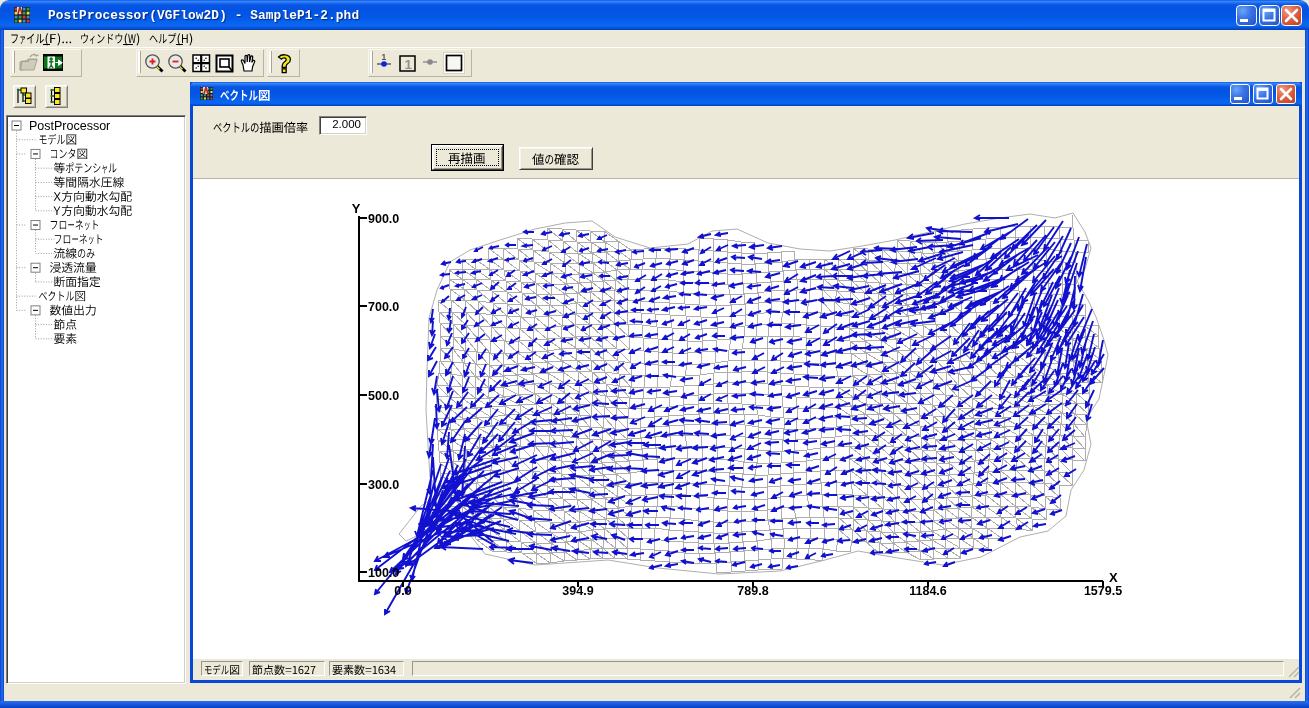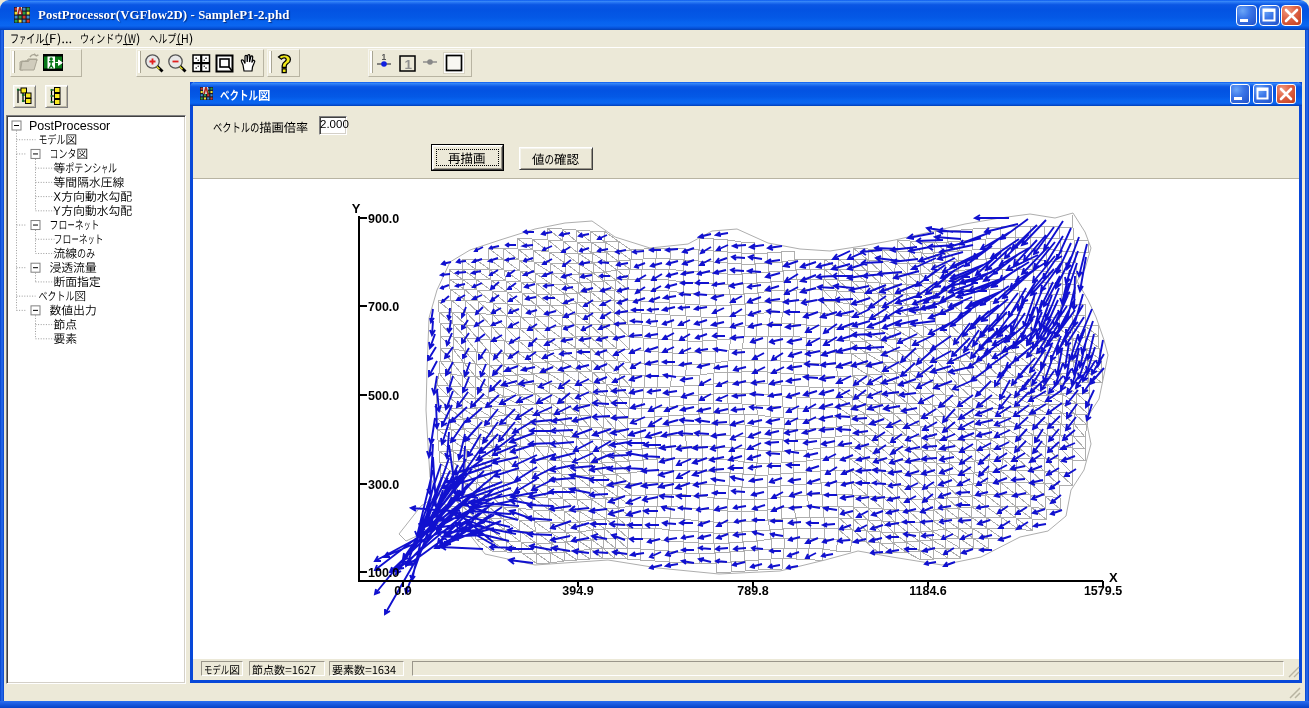--- a/index.html
+++ b/index.html
@@ -49,21 +49,21 @@
     <rect x="4.7" y="8.7" width="2.8" height="2.8" fill="#2aa040"></rect>
     <rect x="8.7" y="8.7" width="2.8" height="2.8" fill="#d43a2a"></rect>
     <rect x="12.7" y="8.7" width="2.8" height="2.8" fill="#3a8ad0"></rect>
     <rect x="0.7" y="12.7" width="2.8" height="2.8" fill="#2aa040"></rect>
     <rect x="4.7" y="12.7" width="2.8" height="2.8" fill="#f0e030"></rect>
     <rect x="8.7" y="12.7" width="2.8" height="2.8" fill="#3a8ad0"></rect>
     <rect x="12.7" y="12.7" width="2.8" height="2.8" fill="#d43a2a"></rect>
     <rect x="3" y="-1" width="5" height="8" fill="#e8e8f0" opacity="0.9"></rect>
     <path d="M4 7 L6 0 L8 7" stroke="#b02818" stroke-width="1.6" fill="none"></path>
   </svg>
-<div class="abs" style="left:38px;top:8px;font-size:12.8px;font-weight:bold;color:#fff;letter-spacing:0.1px;text-shadow:1px 1px 1px rgba(0,20,80,0.7);font-family:Liberation Serif, serif">PostProcessor(VGFlow2D) - SampleP1-2.phd</div>
+<div class="abs" style="left:48px;top:8px;font-size:12.8px;font-weight:bold;color:#fff;letter-spacing:0.1px;text-shadow:1px 1px 1px rgba(0,20,80,0.7);font-family:Liberation Mono, monospace">PostProcessor(VGFlow2D) - SampleP1-2.phd</div>
 <div class="wbtn abs bmin" style="left:1236px;top:5px;width:21px;height:21px">
 <svg width="19" height="19">
       <rect x="3" y="13" width="8" height="3" fill="#fff"></rect>
     </svg></div>
 <div class="wbtn abs bmax" style="left:1259px;top:5px;width:21px;height:21px">
 <svg width="19" height="19">
       <rect x="3.5" y="3.5" width="11" height="11" fill="none" stroke="#fff" stroke-width="2"></rect>
       <rect x="3.5" y="3.5" width="11" height="2.4" fill="#fff"></rect>
     </svg></div>
 <div class="wbtn abs bclose" style="left:1281px;top:5px;width:21px;height:21px">
@@ -280,21 +280,21 @@
       <rect x="3.5" y="3.5" width="10" height="10" fill="none" stroke="#fff" stroke-width="2"></rect>
       <rect x="3.5" y="3.5" width="10" height="2.4" fill="#fff"></rect>
     </svg></div>
 <div class="cwbtn abs bclose" style="left:1276px;top:84px;width:20px;height:20px">
 <svg width="18" height="18" viewBox="0 0 18 18">
       <path d="M4 4 L14 14 M14 4 L4 14" stroke="#fff" stroke-width="2.6" stroke-linecap="round"></path>
     </svg></div>
 <svg class="abs" style="left:213px;top:120px;overflow:visible" width="99" height="17" viewBox="0 0 99 17">
     <path d="M6.4 3.7Q6.5 3.9 6.7 4.3Q6.9 4.6 7 5Q7.2 5.4 7.3 5.7L6.7 6Q6.6 5.7 6.5 5.3Q6.3 5 6.2 4.6Q6 4.3 5.9 4ZM7.6 3.1Q7.7 3.3 7.9 3.7Q8.1 4 8.2 4.4Q8.4 4.7 8.5 5L8 5.4Q7.9 5 7.7 4.7Q7.6 4.3 7.4 4Q7.2 3.7 7.1 3.4ZM0.5 8.8Q0.7 8.6 0.8 8.4Q1 8.2 1.1 8Q1.3 7.8 1.5 7.4Q1.8 7.1 2 6.7Q2.3 6.3 2.5 5.9Q2.8 5.5 3 5.1Q3.3 4.6 3.7 4.5Q4.1 4.4 4.5 5Q4.8 5.4 5.2 5.8Q5.5 6.3 5.8 6.7Q6.2 7.2 6.4 7.6Q6.8 8 7.1 8.6Q7.5 9.1 7.9 9.7Q8.4 10.3 8.7 10.8L8.1 11.7Q7.7 11.1 7.4 10.6Q7 10 6.7 9.5Q6.3 8.9 6 8.5Q5.8 8.2 5.5 7.8Q5.3 7.5 5 7.1Q4.8 6.8 4.6 6.4Q4.4 6.1 4.2 6Q3.9 5.6 3.8 5.6Q3.6 5.7 3.4 6.1Q3.2 6.3 3 6.7Q2.8 7 2.5 7.4Q2.3 7.8 2.1 8.2Q1.9 8.5 1.7 8.8Q1.6 9 1.4 9.3Q1.3 9.5 1.2 9.7Z M17.4 4.4Q17.3 4.5 17.2 4.7Q17.2 4.9 17.1 5Q17 5.6 16.8 6.4Q16.6 7.1 16.2 7.8Q15.9 8.6 15.5 9.2Q14.9 10.2 14 11.1Q13.1 11.9 11.8 12.5L11.1 11.7Q12 11.4 12.7 10.9Q13.3 10.5 13.9 9.9Q14.4 9.3 14.8 8.7Q15.2 8.1 15.5 7.4Q15.8 6.8 16 6.1Q16.2 5.4 16.3 4.9H12.9L13.2 4Q13.3 4 13.6 4Q13.9 4 14.3 4Q14.7 4 15.1 4Q15.5 4 15.8 4Q16 4 16.1 4Q16.3 4 16.5 4Q16.6 3.9 16.7 3.9ZM14.2 2.5Q14.1 2.8 14 3Q13.9 3.3 13.8 3.5Q13.6 4.2 13.1 4.9Q12.7 5.7 12.2 6.5Q11.6 7.2 10.8 7.9L10.2 7.2Q10.8 6.8 11.3 6.2Q11.7 5.7 12.1 5.1Q12.5 4.6 12.7 4Q13 3.5 13.1 3.1Q13.2 3 13.3 2.7Q13.4 2.4 13.4 2.2Z M21.7 10.9Q21.7 10.7 21.7 10.2Q21.7 9.7 21.7 9Q21.7 8.3 21.7 7.5Q21.7 6.7 21.7 6Q21.7 5.2 21.7 4.7Q21.7 4.1 21.7 3.8Q21.7 3.6 21.7 3.2Q21.6 2.8 21.6 2.6H22.5Q22.5 2.8 22.5 3.2Q22.4 3.6 22.4 3.8Q22.4 4.3 22.4 5Q22.4 5.6 22.4 6.4Q22.4 7.1 22.4 7.9Q22.4 8.6 22.4 9.2Q22.4 9.9 22.4 10.3Q22.4 10.8 22.4 10.9Q22.4 11.1 22.5 11.4Q22.5 11.6 22.5 11.9Q22.5 12.2 22.5 12.4H21.6Q21.6 12.1 21.7 11.7Q21.7 11.3 21.7 10.9ZM22.3 5.8Q22.7 5.9 23.3 6.2Q23.8 6.4 24.4 6.7Q25 7 25.5 7.3Q26 7.6 26.4 7.8L26.1 8.9Q25.7 8.6 25.2 8.3Q24.7 8 24.2 7.7Q23.6 7.4 23.1 7.2Q22.7 7 22.3 6.8Z M32.7 11.7Q32.7 11.6 32.7 11.4Q32.7 11.2 32.7 11.1Q32.7 10.9 32.7 10.5Q32.7 10.1 32.7 9.5Q32.7 8.9 32.7 8.2Q32.7 7.5 32.7 6.8Q32.7 6.1 32.7 5.4Q32.7 4.8 32.7 4.4Q32.7 3.9 32.7 3.7Q32.7 3.4 32.7 3.2Q32.7 2.9 32.7 2.8H33.5Q33.5 2.9 33.5 3.2Q33.5 3.4 33.5 3.8Q33.5 3.9 33.5 4.4Q33.5 4.8 33.5 5.4Q33.5 6 33.5 6.7Q33.5 7.4 33.5 8.1Q33.5 8.8 33.5 9.4Q33.5 9.9 33.5 10.3Q33.5 10.7 33.5 10.8Q33.9 10.5 34.4 10.1Q34.9 9.7 35.4 9.1Q35.9 8.5 36.2 7.8L36.6 8.6Q36.2 9.3 35.7 10Q35.2 10.6 34.6 11.1Q34 11.6 33.5 12Q33.4 12.1 33.3 12.2Q33.2 12.2 33.2 12.3ZM28.4 11.7Q29 11.1 29.4 10.4Q29.8 9.6 30 8.7Q30.1 8.3 30.2 7.6Q30.3 7 30.3 6.3Q30.3 5.6 30.3 5Q30.3 4.3 30.3 3.8Q30.3 3.5 30.3 3.3Q30.3 3.1 30.3 2.9H31.1Q31.1 3 31.1 3.1Q31.1 3.2 31.1 3.4Q31.1 3.6 31.1 3.8Q31.1 4.3 31.1 5Q31 5.7 31 6.4Q31 7.2 30.9 7.8Q30.9 8.5 30.8 9Q30.6 9.9 30.1 10.8Q29.7 11.7 29.1 12.3Z M42.3 3.7Q42.2 4.6 42.1 5.7Q41.9 6.7 41.7 7.7Q41.4 8.9 41.1 9.8Q40.8 10.6 40.4 11Q40 11.5 39.6 11.5Q39.1 11.5 38.8 11.1Q38.4 10.7 38.1 9.9Q37.9 9.2 37.9 8.2Q37.9 7.2 38.2 6.3Q38.5 5.4 39.1 4.7Q39.6 4 40.4 3.6Q41.1 3.2 42 3.2Q42.8 3.2 43.4 3.6Q44.1 3.9 44.5 4.6Q45 5.2 45.3 6Q45.5 6.8 45.5 7.7Q45.5 9 45.1 10Q44.7 11 43.9 11.6Q43.1 12.2 42 12.4L41.6 11.5Q41.8 11.4 42 11.4Q42.2 11.4 42.4 11.3Q42.8 11.2 43.3 10.9Q43.7 10.6 44 10.2Q44.4 9.7 44.6 9.1Q44.7 8.5 44.7 7.7Q44.7 7 44.6 6.3Q44.4 5.7 44 5.2Q43.7 4.7 43.1 4.4Q42.6 4.1 41.9 4.1Q41.2 4.1 40.6 4.5Q40 4.9 39.5 5.5Q39.1 6 38.9 6.8Q38.6 7.5 38.6 8.1Q38.6 8.9 38.8 9.4Q38.9 9.9 39.2 10.1Q39.4 10.3 39.6 10.3Q39.8 10.3 40 10.1Q40.3 9.8 40.5 9.1Q40.7 8.5 41 7.5Q41.2 6.6 41.3 5.6Q41.5 4.6 41.5 3.7Z M50.7 3.5H58V4.3H50.7ZM52.4 1.8H53.3V5.9H52.4ZM55.5 1.8H56.4V5.9H55.5ZM51.3 6.5H57.5V12.9H56.7V7.3H52.1V13H51.3ZM51.7 9H57.1V9.8H51.7ZM51.7 11.5H57.1V12.3H51.7ZM53.9 6.8H54.8V12.1H53.9ZM46.7 8.2Q47.4 8 48.4 7.7Q49.4 7.4 50.4 7.1L50.5 7.9Q49.6 8.3 48.7 8.6Q47.7 8.9 46.9 9.1ZM46.9 4.2H50.5V5.1H46.9ZM48.3 1.8H49.2V11.8Q49.2 12.2 49.1 12.4Q49 12.6 48.8 12.7Q48.6 12.8 48.2 12.9Q47.8 12.9 47.2 12.9Q47.2 12.7 47.2 12.5Q47.1 12.2 47 12Q47.4 12.1 47.7 12.1Q48 12.1 48.1 12.1Q48.3 12.1 48.3 12Q48.3 12 48.3 11.8Z M60.1 11.3H69.2V12.2H60.1ZM59.3 2.5H70.1V3.4H59.3ZM59.6 4.6H60.5V13H59.6ZM68.8 4.6H69.7V12.9H68.8ZM64.2 2.8H65.1V5.2H64.2ZM64.2 5.1H65V9.9H64.2ZM62.5 7.9V9.5H66.8V7.9ZM62.5 5.5V7.1H66.8V5.5ZM61.7 4.8H67.6V10.3H61.7Z M78 1.8H79V3.6H78ZM74.8 3.1H82.3V4H74.8ZM76 11.6H81.1V12.4H76ZM74.3 6.4H82.5V7.2H74.3ZM75.9 4.3 76.7 4.1Q76.9 4.6 77.1 5.1Q77.3 5.7 77.3 6.1L76.5 6.3Q76.4 5.9 76.3 5.3Q76.1 4.8 75.9 4.3ZM80.2 4.1 81.2 4.3Q81 4.8 80.7 5.4Q80.5 5.9 80.3 6.3L79.5 6.1Q79.6 5.8 79.8 5.5Q79.9 5.1 80 4.7Q80.2 4.4 80.2 4.1ZM75.5 8.4H81.6V12.9H80.7V9.2H76.4V13H75.5ZM74 1.8 74.8 2.1Q74.5 3.1 73.9 4.1Q73.4 5.1 72.8 6Q72.1 6.9 71.5 7.6Q71.4 7.5 71.3 7.3Q71.2 7.1 71.1 6.9Q71 6.8 71 6.7Q71.6 6.1 72.1 5.3Q72.7 4.5 73.2 3.6Q73.6 2.7 74 1.8ZM72.7 4.9 73.6 4.1 73.6 4.1V13H72.7Z M88.6 1.8H89.5V3.5H88.6ZM88.6 8.7H89.5V13H88.6ZM83.6 9.7H94.5V10.5H83.6ZM84 3.1H94.2V4H84ZM93.2 4.3 94 4.7Q93.6 5.1 93 5.5Q92.5 5.9 92 6.3L91.3 5.9Q91.6 5.6 92 5.4Q92.3 5.1 92.7 4.8Q93 4.5 93.2 4.3ZM88.4 3.8 89.2 4.1Q88.8 4.5 88.4 5Q88 5.5 87.7 5.9L87.1 5.6Q87.3 5.3 87.5 5Q87.8 4.7 88 4.4Q88.2 4 88.4 3.8ZM90.1 4.7 90.9 5.1Q90.4 5.6 89.8 6.3Q89.2 6.9 88.7 7.5Q88.1 8.1 87.6 8.5L87 8.2Q87.5 7.8 88.1 7.1Q88.7 6.5 89.2 5.9Q89.8 5.2 90.1 4.7ZM86.6 5.6 87 5Q87.4 5.2 87.8 5.5Q88.2 5.8 88.5 6Q88.9 6.3 89.1 6.5L88.6 7.1Q88.4 6.9 88 6.6Q87.7 6.4 87.3 6.1Q86.9 5.8 86.6 5.6ZM86.4 7.9Q87 7.9 87.8 7.9Q88.5 7.8 89.4 7.8Q90.3 7.8 91.1 7.7L91.1 8.4Q89.9 8.5 88.7 8.6Q87.5 8.7 86.5 8.7ZM89.7 6.8 90.3 6.5Q90.7 6.9 91 7.3Q91.3 7.7 91.5 8Q91.8 8.4 91.9 8.7L91.2 9.1Q91.1 8.8 90.8 8.4Q90.6 8 90.3 7.6Q90 7.2 89.7 6.8ZM83.6 8.2Q84.2 8 85 7.6Q85.8 7.3 86.6 6.9L86.8 7.6Q86.1 8 85.4 8.3Q84.6 8.7 84 8.9ZM84 5 84.6 4.5Q85 4.6 85.3 4.9Q85.7 5.1 86 5.4Q86.4 5.6 86.6 5.8L85.9 6.4Q85.7 6.2 85.4 5.9Q85.1 5.7 84.7 5.4Q84.3 5.2 84 5ZM91.1 7.3 91.7 6.8Q92.2 7 92.7 7.3Q93.3 7.6 93.7 7.9Q94.2 8.2 94.5 8.5L93.9 9.1Q93.6 8.8 93.1 8.5Q92.6 8.2 92.1 7.9Q91.6 7.6 91.1 7.3Z" fill="#000"></path>
   </svg>
-<div class="abs sunk2" style="left:319px;top:116px;width:28px;height:19px;font-size:11.5px;text-align:right;padding:1px 5px 0 0">2.000</div>
+<div class="abs sunk2" style="left:319px;top:116px;width:48px;height:19px;font-size:11.5px;text-align:right;padding:1px 5px 0 0">2.000</div>
 <div class="abs" style="left:431px;top:144px;width:73px;height:27px;border:1px solid #000;background:#ece9d8">
     <div style="position:absolute;inset:0;border:1px solid;border-color:#fff #404040 #404040 #fff;box-shadow:inset 1px 1px 0 #f5f4ee,inset -1px -1px 0 #9a968a"></div>
     <div style="position:absolute;inset:4px;border:1px dotted #000"></div>
   </div>
 <svg class="abs" style="left:448px;top:151px;overflow:visible" width="42" height="17" viewBox="0 0 42 17">
     <path d="M0.5 9.1H12V10H0.5ZM1 2.3H11.6V3.1H1ZM2.6 6.7H9.9V7.5H2.6ZM9.6 4.4H10.5V11.8Q10.5 12.3 10.4 12.5Q10.3 12.7 10 12.9Q9.7 13 9.1 13Q8.6 13 7.8 13Q7.7 12.8 7.6 12.6Q7.5 12.3 7.4 12.1Q7.8 12.1 8.2 12.1Q8.6 12.1 8.9 12.1Q9.2 12.1 9.3 12.1Q9.5 12.1 9.5 12.1Q9.6 12 9.6 11.8ZM2 4.4H10V5.2H2.9V13H2ZM5.7 2.5H6.7V9.4H5.7Z M17 3.3H24.4V4.2H17ZM18.7 1.5H19.6V5.8H18.7ZM21.8 1.5H22.8V5.8H21.8ZM17.5 6.3H23.9V12.9H23V7.2H18.4V13H17.5ZM18 8.9H23.5V9.7H18ZM18 11.5H23.5V12.3H18ZM20.3 6.7H21.1V12.1H20.3ZM12.8 8.1Q13.6 7.9 14.6 7.6Q15.6 7.3 16.7 7L16.8 7.8Q15.8 8.2 14.9 8.5Q13.9 8.8 13.1 9.1ZM13 4H16.7V4.9H13ZM14.5 1.5H15.4V11.8Q15.4 12.2 15.3 12.4Q15.2 12.6 15 12.7Q14.8 12.9 14.4 12.9Q14 12.9 13.4 12.9Q13.4 12.7 13.3 12.5Q13.2 12.2 13.1 12Q13.6 12.1 13.9 12.1Q14.2 12.1 14.3 12.1Q14.4 12.1 14.5 12Q14.5 12 14.5 11.8Z M26.6 11.3H35.9V12.2H26.6ZM25.7 2.3H36.8V3.2H25.7ZM26.1 4.5H27V13H26.1ZM35.5 4.5H36.4V13H35.5ZM30.7 2.6H31.7V5H30.7ZM30.8 4.9H31.6V9.9H30.8ZM29 7.8V9.4H33.4V7.8ZM29 5.4V7H33.4V5.4ZM28.2 4.6H34.2V10.2H28.2Z" fill="#000"></path>
   </svg>
 <div class="abs btn3d" style="left:519px;top:147px;width:74px;height:23px"></div>
 <svg class="abs" style="left:532px;top:152px;overflow:visible" width="51" height="17" viewBox="0 0 51 17">
     <path d="M4.4 2.8H11.9V3.6H4.4ZM4.7 11.5H12V12.4H4.7ZM7.9 1.5 8.9 1.6Q8.8 2.1 8.8 2.8Q8.7 3.4 8.6 4Q8.5 4.6 8.5 5.1H7.6Q7.7 4.6 7.7 4Q7.8 3.4 7.8 2.7Q7.9 2.1 7.9 1.5ZM7.1 7.1V8.1H10.3V7.1ZM7.1 8.8V9.8H10.3V8.8ZM7.1 5.4V6.4H10.3V5.4ZM6.2 4.7H11.2V10.6H6.2ZM4.2 5.3H5.1V13H4.2ZM3.3 1.5 4.2 1.8Q3.8 2.9 3.2 3.9Q2.7 4.9 2 5.8Q1.4 6.8 0.7 7.5Q0.7 7.4 0.6 7.2Q0.5 7 0.4 6.8Q0.3 6.6 0.2 6.5Q0.8 5.9 1.4 5.1Q2 4.3 2.5 3.4Q3 2.5 3.3 1.5ZM2 4.8 2.9 3.9 2.9 3.9V13H2Z M17.9 3.5Q17.8 4.4 17.6 5.5Q17.5 6.6 17.2 7.6Q17 8.8 16.6 9.7Q16.3 10.6 15.9 11Q15.5 11.5 15 11.5Q14.6 11.5 14.2 11Q13.8 10.6 13.6 9.9Q13.3 9.1 13.3 8.1Q13.3 7.1 13.7 6.2Q14 5.3 14.5 4.6Q15.1 3.8 15.9 3.4Q16.6 3 17.5 3Q18.3 3 19 3.4Q19.7 3.7 20.1 4.4Q20.6 5 20.9 5.8Q21.1 6.7 21.1 7.6Q21.1 8.9 20.7 9.9Q20.3 10.9 19.5 11.6Q18.7 12.2 17.6 12.4L17.1 11.5Q17.3 11.4 17.6 11.4Q17.8 11.3 17.9 11.3Q18.4 11.2 18.8 10.9Q19.3 10.6 19.6 10.1Q19.9 9.7 20.1 9Q20.3 8.4 20.3 7.6Q20.3 6.8 20.2 6.2Q20 5.5 19.6 5Q19.2 4.5 18.7 4.2Q18.2 3.9 17.5 3.9Q16.7 3.9 16.1 4.3Q15.4 4.7 15 5.3Q14.5 5.9 14.3 6.6Q14.1 7.3 14.1 8Q14.1 8.8 14.2 9.3Q14.4 9.8 14.6 10.1Q14.8 10.3 15.1 10.3Q15.3 10.3 15.5 10Q15.8 9.7 16 9.1Q16.3 8.4 16.5 7.3Q16.7 6.4 16.8 5.4Q17 4.4 17.1 3.4Z M28.5 7.5H33.4V8.3H28.5ZM28.5 9.6H33.4V10.3H28.5ZM28.5 11.7H34V12.5H28.5ZM27.1 2.8H33.9V4.9H33.1V3.6H27.9V4.9H27.1ZM30.6 6.1H31.4V12.1H30.6ZM28.9 5.5H33.6V6.3H28.9V13H28V6.3L28.8 5.5ZM30 1.5 30.9 1.7Q30.4 3.6 29.5 5.1Q28.6 6.6 27.3 7.6Q27.2 7.5 27.1 7.4Q27 7.3 26.9 7.1Q26.7 7 26.6 6.9Q27.9 6 28.7 4.6Q29.6 3.2 30 1.5ZM31.3 4 32.2 4.2Q32 4.7 31.8 5.2Q31.5 5.7 31.3 6L30.6 5.8Q30.8 5.4 31 4.9Q31.2 4.4 31.3 4ZM22.7 2.3H27.1V3.2H22.7ZM23.9 6H26.7V11.5H23.9V10.6H25.9V6.8H23.9ZM24.1 2.8 25 2.9Q24.8 4.2 24.5 5.4Q24.3 6.7 23.8 7.7Q23.4 8.8 22.8 9.6Q22.8 9.5 22.7 9.3Q22.6 9.2 22.5 9Q22.4 8.8 22.3 8.7Q22.8 8 23.2 7.1Q23.5 6.1 23.7 5Q24 3.9 24.1 2.8ZM23.5 6H24.3V12.4H23.5Z M42.3 2.4H43.1Q43 3.1 42.8 3.9Q42.6 4.6 42.3 5.3Q42 6 41.4 6.5Q40.9 7.1 40.1 7.5Q40 7.4 39.8 7.2Q39.6 7 39.5 6.8Q40.3 6.5 40.8 6Q41.3 5.5 41.6 4.9Q41.9 4.3 42 3.7Q42.2 3 42.3 2.4ZM40 4.2 40.4 3.5Q41.1 3.7 41.8 4Q42.5 4.3 43.1 4.7Q43.7 5 44.1 5.3L43.7 6Q43.2 5.7 42.6 5.4Q42 5 41.3 4.7Q40.6 4.4 40 4.2ZM45.2 2H46.1Q46.1 2 46.1 2.1Q46.1 2.2 46.1 2.3Q46.1 2.4 46.1 2.4Q46 3.9 45.9 4.8Q45.9 5.7 45.8 6.2Q45.7 6.7 45.5 6.9Q45.4 7 45.2 7.1Q45 7.2 44.8 7.2Q44.5 7.2 44.1 7.2Q43.7 7.2 43.3 7.2Q43.3 7 43.2 6.8Q43.2 6.5 43.1 6.4Q43.5 6.4 43.8 6.4Q44.2 6.4 44.4 6.4Q44.6 6.4 44.8 6.3Q44.9 6.2 45 5.7Q45 5.3 45.1 4.5Q45.2 3.6 45.2 2.2ZM41.4 8.7H42.2V11.7Q42.2 11.9 42.3 12Q42.4 12.1 42.6 12.1Q42.7 12.1 42.9 12.1Q43 12.1 43.2 12.1Q43.4 12.1 43.6 12.1Q43.7 12.1 43.8 12.1Q44 12.1 44.1 12Q44.2 11.9 44.2 11.6Q44.2 11.3 44.2 10.6Q44.3 10.7 44.5 10.8Q44.6 10.9 44.8 10.9Q44.9 11 45 11Q45 11.7 44.9 12.2Q44.8 12.6 44.5 12.7Q44.3 12.9 43.9 12.9Q43.8 12.9 43.6 12.9Q43.5 12.9 43.2 12.9Q43 12.9 42.8 12.9Q42.6 12.9 42.5 12.9Q42.1 12.9 41.8 12.8Q41.6 12.7 41.5 12.4Q41.4 12.2 41.4 11.7ZM40.2 9.1 40.9 9.3Q40.9 9.9 40.8 10.4Q40.6 11 40.4 11.5Q40.2 12 39.9 12.3L39.2 11.9Q39.5 11.6 39.7 11.1Q39.9 10.7 40 10.2Q40.1 9.6 40.2 9.1ZM41.6 7.5 42.1 7Q42.6 7.2 43 7.5Q43.4 7.8 43.8 8.1Q44.1 8.4 44.4 8.6L43.8 9.3Q43.6 9 43.2 8.7Q42.8 8.4 42.4 8.1Q42 7.8 41.6 7.5ZM44.5 9.2 45.3 8.9Q45.6 9.3 45.9 9.9Q46.2 10.4 46.4 10.9Q46.6 11.5 46.7 11.9L45.9 12.2Q45.8 11.8 45.6 11.3Q45.4 10.8 45.1 10.2Q44.8 9.7 44.5 9.2ZM40.1 2H45.6V2.8H40.1ZM35.5 5.3H39.1V6H35.5ZM35.6 1.9H39V2.7H35.6ZM35.5 7H39.1V7.7H35.5ZM35 3.6H39.4V4.4H35ZM36 8.6H39.1V12.3H36V11.5H38.3V9.4H36ZM35.5 8.6H36.3V12.9H35.5Z" fill="#000"></path>

